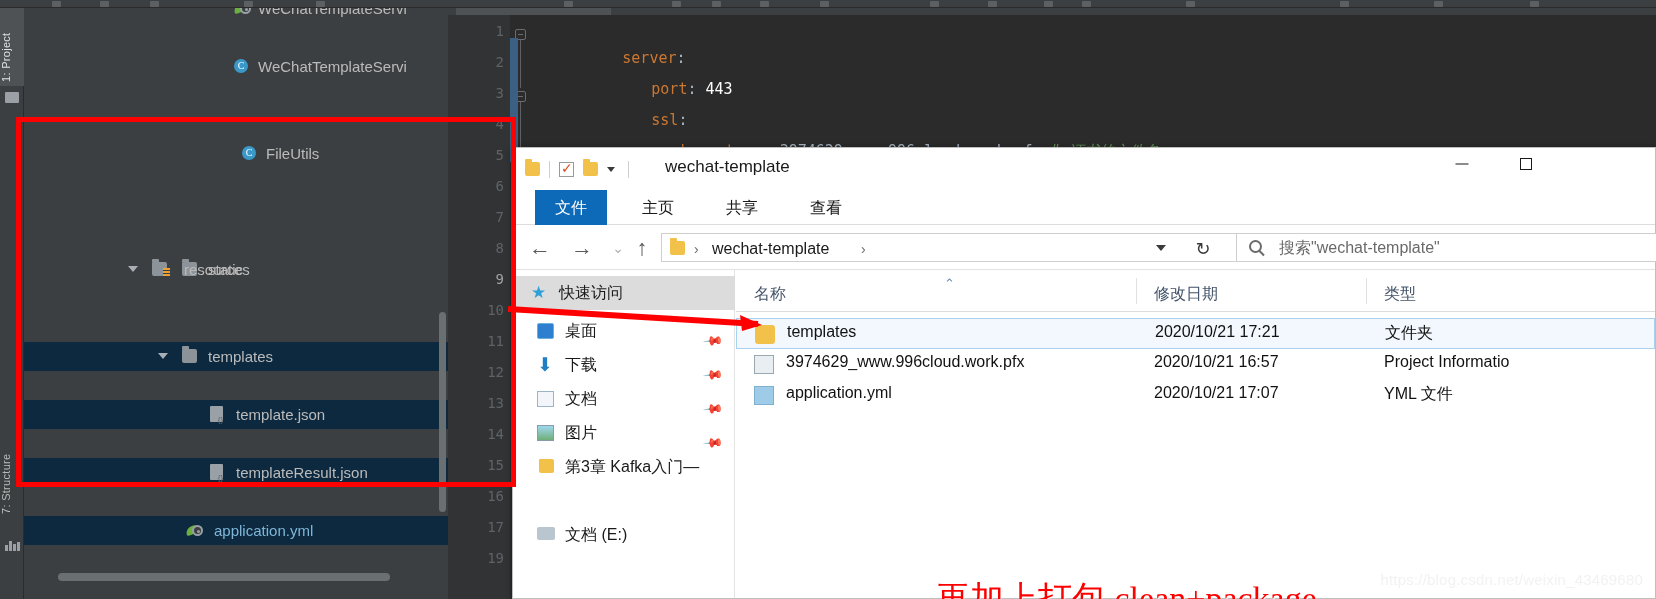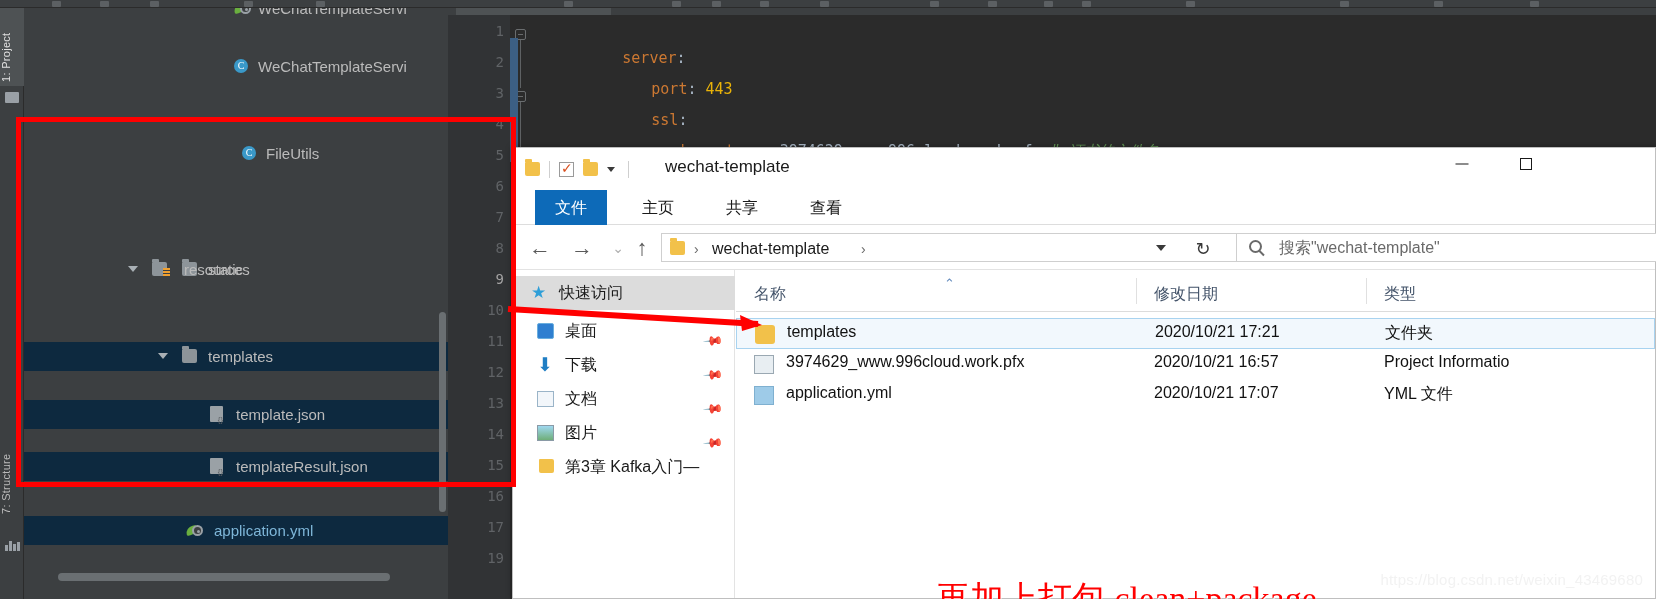--- a/index.html
+++ b/index.html
@@ -130,21 +130,21 @@
     border-radius:2px; color:#8a8d8f; font-size:9px; line-height:9px; text-align:center;
   }
   .foldline { position:absolute; left:10px; width:1px; background:#5e6163; }
   .code {
     position:absolute; left:84px; top:7px; width:1124px; height:584px;
     font-family:"DejaVu Sans Mono", monospace; font-size:15px; color:#a9b7c6;
     white-space:pre;
   }
   .cl { position:absolute; left:0; height:29px; line-height:29px; }
   .k-key { color:#cc7832; }
-  .k-num { color:#eab308;text-align:right; }
+  .k-num { color:#ffffff;text-align:right; }
   .k-val { color:#a9b7c6; }
   .k-cmt { color:#629755; font-style:italic; }
   .edit-hl { position:absolute; left:62px; width:8px; background:#3c5f84; }
 
   
   .explorer {
     position: absolute; left: 512px; top: 147px; width: 1144px; height: 452px;
     background: #ffffff; border: 1px solid #bfbfbf;
     box-shadow: 0 0 6px rgba(0,0,0,.35);
     font-family: "Liberation Sans", "DejaVu Sans", sans-serif;
@@ -331,21 +331,21 @@
         <span class="arrow down" style="left:134px"></span>
         <span class="ficon folder" style="left:158px"></span>
         <span class="tlabel" style="left:184px">templates</span>
       </div>
 
       <div class="tree-row sel" style="top:218px">
         <span class="docicon json" style="left:186px"></span>
         <span class="tlabel" style="left:212px">template.json</span>
       </div>
 
-      <div class="tree-row sel" style="top:241px">
+      <div class="tree-row sel" style="top:247px">
         <span class="docicon json" style="left:186px"></span>
         <span class="tlabel" style="left:212px">templateResult.json</span>
       </div>
 
       <div class="tree-row sel" style="top:276px">
         <span class="spicon" style="left:162px">
             <i class="leaf"></i>
             <i class="ring"></i>
           </span>
         <span class="tlabel blue" style="left:190px">application.yml</span>
@@ -491,20 +491,24 @@
           <span style="position:absolute;left:52px">图片</span>
           <span class="pin">📌</span>
         </div>
 
         <div class="nav-item" style="top:180px">
           <span class="nav-ico" style="left:26px;width:15px;height:14px;background:#f2c14a;border-radius:1px 2px 2px 2px"></span>
           <span style="position:absolute;left:52px">第3章 Kafka入门—</span>
         </div>
 
 
+        <div class="nav-item" style="top:248px">
+          <span class="nav-ico" style="left:24px;width:18px;height:13px;background:#b9c6cf;border-radius:2px"></span>
+          <span style="position:absolute;left:52px">文档 (E:)</span>
+        </div>
       </div>
 
       <div class="list-pane">
         <div class="col-head">
           <span class="sort-caret" style="left:208px">⌃</span>
           <span class="col-h" style="left:18px">名称</span>
           <span class="col-div" style="left:400px"></span>
           <span class="col-h" style="left:418px">修改日期</span>
           <span class="col-div" style="left:630px"></span>
           <span class="col-h" style="left:648px">类型</span>

